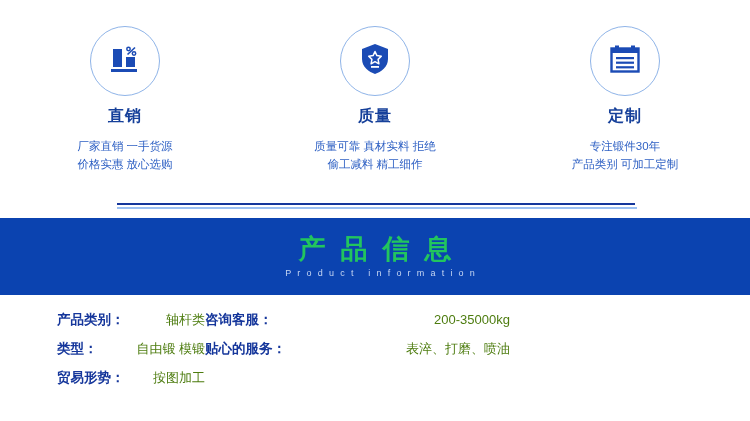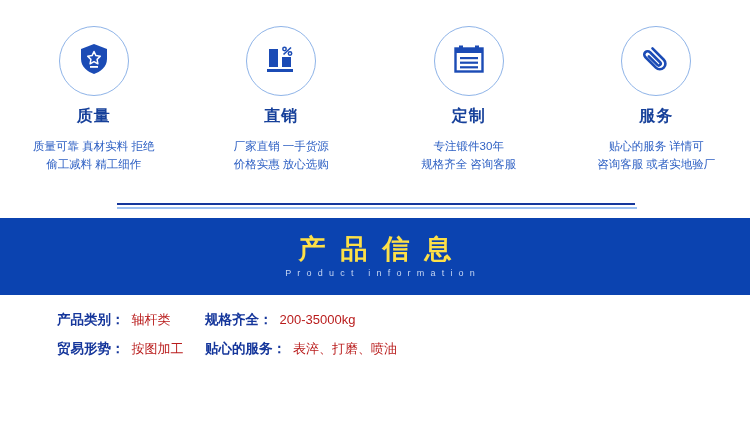--- a/index.html
+++ b/index.html
@@ -40,62 +40,47 @@
   .rule .r1{position:absolute;left:0;top:0;width:518px;height:2px;background:#15369b;}
   .rule .r2{position:absolute;left:0;top:4px;width:520px;height:2px;background:#9cc0f2;}
 
   
   .banner{
     position:absolute;left:0;top:218px;width:750px;height:77px;
     background:#0b43b0;display:flex;flex-direction:column;
     align-items:center;justify-content:center;
   }
   .banner-cn{
-    font-size:27px;font-weight:bold;color:#fde047;
+    font-size:27px;font-weight:bold;color:#22c55e;
     letter-spacing:15px;text-indent:15px;line-height:1.05;
   }
   .banner-en{
     margin-top:6px;font-size:9px;color:#c6d6f2;
     letter-spacing:6.2px;text-indent:6.2px;line-height:1;margin-left:10px;
   }
 
   
   .specs{
     position:absolute;left:0;top:305px;width:750px;height:100px;
     display:flex;
   }
   .col{display:flex;flex-direction:column;}
   .col-1{width:205px;padding-left:57px;box-sizing:border-box;}
   .col-2{width:240px;padding-left:0px;box-sizing:border-box;}
   .col-3{width:305px;padding-left:0px;box-sizing:border-box;}
-  .row{height:29px;display:flex;align-items:center;white-space:nowrap;}
+  .row{height:29px;display:flex;align-items:center;white-space:nowrap;justify-content:space-between;}
   .lbl{font-size:13.5px;font-weight:bold;color:#15369b;}
-  .val{font-size:13px;color:#b91c1c;margin-left:7px;}
+  .val{font-size:13px;color:#4d7c0f;margin-left:7px;}
 </style>
 </head>
 <body>
 
 <div class="page">
 
   <div class="features">
-
-    <div class="feature">
-      <div class="circle">
-        <span>
-          <svg width="32" height="34" viewBox="0 0 32 34">
-            <path d="M16 2 L29 7 V17 C29 25 22 30 16 32 C10 30 3 25 3 17 V7 Z" fill="#1b4bb5"></path>
-            <path d="M16 9.5 L17.9 13.6 L22.3 14.2 L19.1 17.4 L19.9 21.8 L16 19.7 L12.1 21.8 L12.9 17.4 L9.7 14.2 L14.1 13.6 Z" fill="none" stroke="#ffffff" stroke-width="1.5" stroke-linejoin="round"></path>
-            <rect x="12" y="24" width="8" height="1.8" fill="#ffffff"></rect>
-          </svg>
-        </span>
-      </div>
-      <div class="f-title">质量</div>
-      <div class="f-desc">质量可靠 真材实料 拒绝
-偷工减料 精工细作</div>
-    </div>
 
     <div class="feature">
       <div class="circle">
         <span>
           <svg width="34" height="32" viewBox="0 0 34 32">
             <rect x="5" y="6" width="9" height="18" fill="#1b4bb5"></rect>
             <rect x="18" y="14" width="9" height="10" fill="#1b4bb5"></rect>
             <rect x="3" y="26" width="26" height="3" fill="#1b4bb5"></rect>
             <circle cx="20.5" cy="6" r="1.7" fill="none" stroke="#1b4bb5" stroke-width="1.5"></circle>
             <circle cx="26" cy="10.5" r="1.7" fill="none" stroke="#1b4bb5" stroke-width="1.5"></circle>
@@ -104,50 +89,51 @@
         </span>
       </div>
       <div class="f-title">直销</div>
       <div class="f-desc">厂家直销 一手货源
 价格实惠 放心选购</div>
     </div>
 
     <div class="feature">
       <div class="circle">
         <span>
+          <svg width="32" height="34" viewBox="0 0 32 34">
+            <path d="M16 2 L29 7 V17 C29 25 22 30 16 32 C10 30 3 25 3 17 V7 Z" fill="#1b4bb5"></path>
+            <path d="M16 9.5 L17.9 13.6 L22.3 14.2 L19.1 17.4 L19.9 21.8 L16 19.7 L12.1 21.8 L12.9 17.4 L9.7 14.2 L14.1 13.6 Z" fill="none" stroke="#ffffff" stroke-width="1.5" stroke-linejoin="round"></path>
+            <rect x="12" y="24" width="8" height="1.8" fill="#ffffff"></rect>
+          </svg>
+        </span>
+      </div>
+      <div class="f-title">质量</div>
+      <div class="f-desc">质量可靠 真材实料 拒绝
+偷工减料 精工细作</div>
+    </div>
+
+    <div class="feature">
+      <div class="circle">
+        <span>
           <svg width="34" height="34" viewBox="0 0 34 34">
             <rect x="7" y="3.5" width="4" height="5" fill="#1b4bb5"></rect>
             <rect x="23" y="3.5" width="4" height="5" fill="#1b4bb5"></rect>
             <rect x="3.5" y="6.5" width="27" height="23" fill="none" stroke="#1b4bb5" stroke-width="2.4"></rect>
             <rect x="3.5" y="6.5" width="27" height="4.5" fill="#1b4bb5"></rect>
             <rect x="8" y="15" width="18" height="2.2" fill="#1b4bb5"></rect>
             <rect x="8" y="19.6" width="18" height="2.2" fill="#1b4bb5"></rect>
             <rect x="8" y="24.2" width="18" height="2.2" fill="#1b4bb5"></rect>
           </svg>
         </span>
       </div>
       <div class="f-title">定制</div>
       <div class="f-desc">专注锻件30年
-规格齐全 咨询客服</div>
+产品类别 可加工定制</div>
     </div>
 
-    <div class="feature">
-      <div class="circle">
-        <span>
-          <svg width="36" height="36" viewBox="0 0 36 36">
-            <g transform="rotate(-45 18 18)">
-              <path d="M23 8 V24 a5.6 5.6 0 0 1 -11.2 0 V9 a3.4 3.4 0 0 1 6.8 0 V23.2 a1.9 1.9 0 0 1 -3.8 0 V11" fill="none" stroke="#1b4bb5" stroke-width="2.6" stroke-linecap="round" stroke-linejoin="round"></path>
-            </g>
-          </svg>
-        </span>
-      </div>
-      <div class="f-title">服务</div>
-      <div class="f-desc">贴心的服务 详情可
-咨询客服 或者实地验厂</div>
-    </div>
 
   </div>
 
   <div class="rule">
     <div class="r1"></div>
     <div class="r2"></div>
   </div>
 
   <div class="banner">
     <div class="banner-cn">产品信息</div>
@@ -155,29 +141,33 @@
   </div>
 
   <div class="specs">
 
     <div class="col col-1">
       <div class="row">
         <span class="lbl">产品类别：</span>
         <span class="val">轴杆类</span>
       </div>
       <div class="row">
+        <span class="lbl">类型：</span>
+        <span class="val">自由锻 模锻</span>
+      </div>
+      <div class="row">
         <span class="lbl">贸易形势：</span>
         <span class="val">按图加工</span>
       </div>
     </div>
 
 
     <div class="col col-3">
       <div class="row">
-        <span class="lbl">规格齐全：</span>
+        <span class="lbl">咨询客服：</span>
         <span class="val">200-35000kg</span>
       </div>
       <div class="row">
         <span class="lbl">贴心的服务：</span>
         <span class="val">表淬、打磨、喷油</span>
       </div>
     </div>
 
   </div>
 

